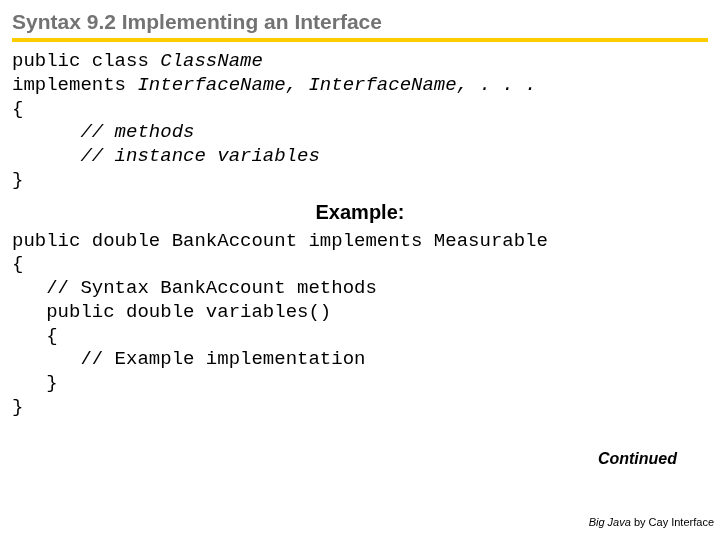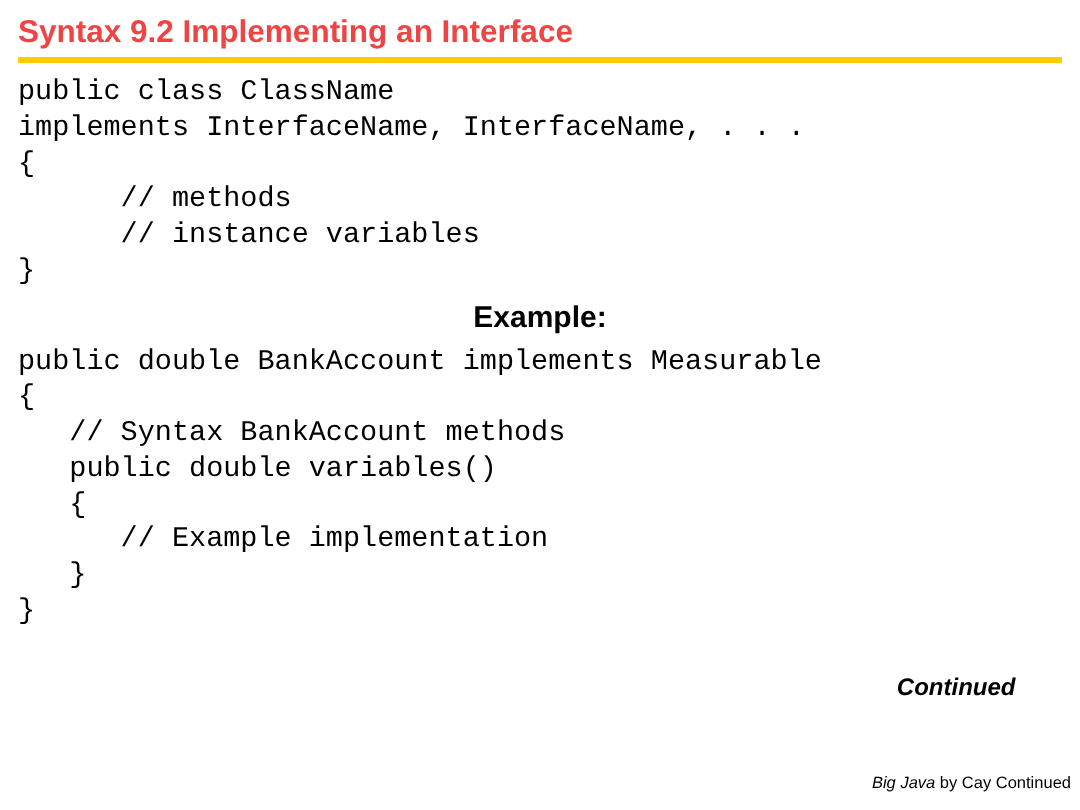--- a/index.html
+++ b/index.html
@@ -18,32 +18,33 @@
     position: relative;
     box-sizing: border-box;
     padding: 10px 12px 0 12px;
   }
   .title-block {
     margin-bottom: 8px;
   }
   .title {
     font-size: 21px;
     font-weight: bold;
-    color: #ef4444;
+    color: #737373;
     padding-bottom: 4px;
     border-bottom: 4px solid #ffcc00;
   }
   .code {
     font-family: "Courier New", Courier, monospace;
     font-size: 19px;
     white-space: pre;
     line-height: 1.25;
     margin: 6px 0 8px 0;
   }
   .italic {
+    font-style: italic;
     text-align: center;
   }
   .example-label {
     font-size: 20px;
     font-weight: bold;
     margin: 4px 0 4px 0;
     text-align: center;
   }
   .continued {
     position: absolute;
@@ -88,16 +89,16 @@
 <span>   // Syntax BankAccount methods</span>
 <span>   public double variables()</span>
 <span>   {</span>
 <span>      // Example implementation</span>
 <span>   }</span>
 <span>}</span></div>
 
   <div class="continued">Continued</div>
 
   <div class="footer">
-    <div><span class="book">Big Java</span><span> by Cay Continued</span></div>
+    <div><span class="book">Big Java</span><span> by Cay Interface</span></div>
   </div>
 
 </div>
 
 </body></html>

